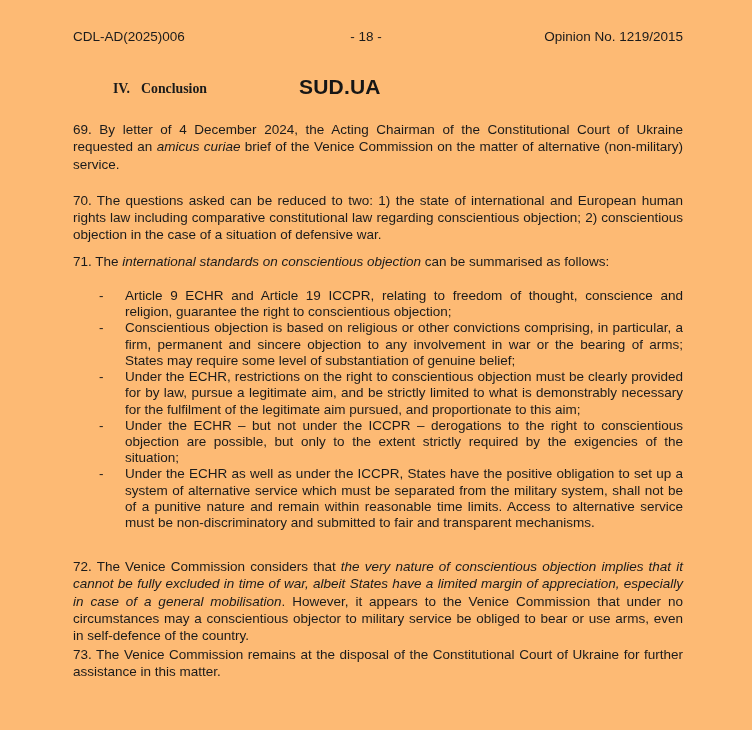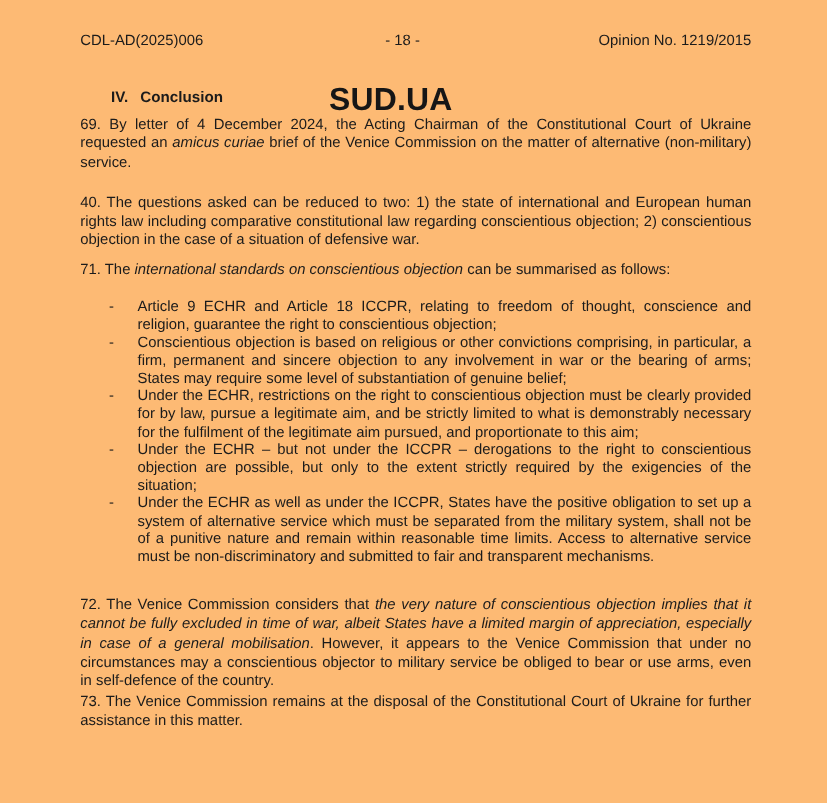--- a/index.html
+++ b/index.html
@@ -23,46 +23,47 @@
     grid-template-columns: 1fr auto 1fr;
     font-size: 13.5px;
     line-height: 17px;
   }
   .h-left  { justify-self: start; }
   .h-center{ justify-self: center; transform: translateX(-12px); text-align: right; }
   .h-right { justify-self: end; }
 
   .heading-row { position: relative; margin-top: 35px; height: 20px; }
   .heading {
-    margin: 0;
+    margin: 12px;
     padding-left: 28px;
     font-size: 13.8px;
     font-weight: bold;
     line-height: 17px;
     display: flex;
+    font-family: Liberation Serif, serif;
   }
   .heading-title { margin-left: 11px; }
   .watermark {
     position: absolute;
     left: 226px;
     top: -5px;
-    font-size: 29px;
+    font-size: 21px;
     font-weight: bold;
     color: #161616;
     letter-spacing: 0.2px;
     white-space: nowrap;
   }
 
   .para {
     margin: 0;
     text-align: justify;
     font-size: 13.5px;
     line-height: 17.3px;
   }
-  .p69 { margin-top: 4px; }
+  .p69 { margin-top: 21px; }
   .p70 { margin-top: 19px; }
   .p71 { margin-top: 9px; }
   .p72 { margin-top: 27px; }
   .p73 { margin-top: 1px; }
 
   .bullet-list { margin-top: 18px; }
   .bullet {
     position: relative;
     padding-left: 52px;
     text-align: justify;
@@ -91,26 +92,26 @@
     <div class="heading-row">
       <h2 class="heading">
           <span>IV.</span>
           <span class="heading-title">Conclusion</span>
         </h2>
       <div class="watermark">SUD.UA</div>
     </div>
 
     <p class="para p69"><span>69. By letter of 4 December 2024, the Acting Chairman of the Constitutional Court of Ukraine requested an </span><em>amicus curiae</em><span> brief of the Venice Commission on the matter of alternative (non-military) service.</span></p>
 
-    <p class="para p70"><span>40. The questions asked can be reduced to two: 1) the state of international and European human rights law including comparative constitutional law regarding conscientious objection; 2) conscientious objection in the case of a situation of defensive war.</span></p>
+    <p class="para p70"><span>70. The questions asked can be reduced to two: 1) the state of international and European human rights law including comparative constitutional law regarding conscientious objection; 2) conscientious objection in the case of a situation of defensive war.</span></p>
 
     <p class="para p71"><span>71. The </span><em>international standards on conscientious objection</em><span> can be summarised as follows:</span></p>
 
     <div class="bullet-list">
-      <div class="bullet"><span class="marker">-</span><span>Article 9 ECHR and Article 18 ICCPR, relating to freedom of thought, conscience and religion, guarantee the right to conscientious objection;</span></div>
+      <div class="bullet"><span class="marker">-</span><span>Article 9 ECHR and Article 19 ICCPR, relating to freedom of thought, conscience and religion, guarantee the right to conscientious objection;</span></div>
       <div class="bullet"><span class="marker">-</span><span>Conscientious objection is based on religious or other convictions comprising, in particular, a firm, permanent and sincere objection to any involvement in war or the bearing of arms; States may require some level of substantiation of genuine belief;</span></div>
       <div class="bullet"><span class="marker">-</span><span>Under the ECHR, restrictions on the right to conscientious objection must be clearly provided for by law, pursue a legitimate aim, and be strictly limited to what is demonstrably necessary for the fulfilment of the legitimate aim pursued, and proportionate to this aim;</span></div>
       <div class="bullet"><span class="marker">-</span><span>Under the ECHR – but not under the ICCPR – derogations to the right to conscientious objection are possible, but only to the extent strictly required by the exigencies of the situation;</span></div>
       <div class="bullet"><span class="marker">-</span><span>Under the ECHR as well as under the ICCPR, States have the positive obligation to set up a system of alternative service which must be separated from the military system, shall not be of a punitive nature and remain within reasonable time limits. Access to alternative service must be non-discriminatory and submitted to fair and transparent mechanisms.</span></div>
     </div>
 
     <p class="para p72"><span>72. The Venice Commission considers that </span><em>the very nature of conscientious objection implies that it cannot be fully excluded in time of war, albeit States have a limited margin of appreciation, especially in case of a general mobilisation</em><span>. However, it appears to the Venice Commission that under no circumstances may a conscientious objector to military service be obliged to bear or use arms, even in self-defence of the country.</span></p>
 
     <p class="para p73"><span>73. The Venice Commission remains at the disposal of the Constitutional Court of Ukraine for further assistance in this matter.</span></p>
 

